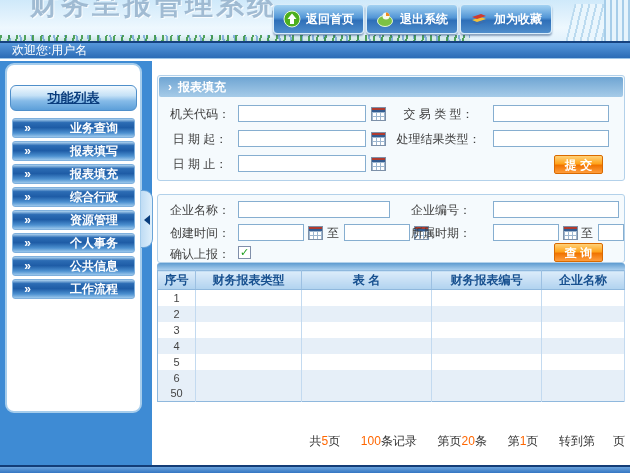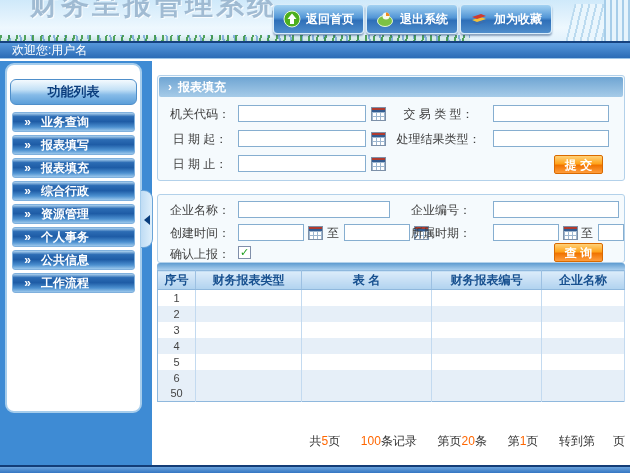--- a/index.html
+++ b/index.html
@@ -31,28 +31,28 @@
   
   .welcome-bar { position:absolute; left:0; top:41px; width:630px; height:18px;
     background:linear-gradient(to bottom,#5697db,#2c6cb6);
     border-top:2px solid #16427f; border-bottom:1px solid #9cc4e8;
     color:#fff; line-height:15px; padding-left:12px; }
 
   
   .left-column { position:absolute; left:0; top:61px; width:152px; height:412px; background:#3e8bd4; }
   .sidebar-panel { position:absolute; left:5px; top:63px; width:137px; height:350px;
     background:#fff; border:2px solid #a6cdec; border-radius:9px; }
-  .sidebar-title { margin:14px 3px 7px 3px; height:26px; line-height:24px; text-align:center;
+  .sidebar-title { margin:20px 3px 7px 3px; height:26px; line-height:24px; text-align:center;
     background:linear-gradient(to bottom,#f4fafe 0%,#c4e1f6 40%,#86bbe8 62%,#5d9fd9 100%);
-    border:1px solid #4f8fca; border-radius:6px; color:#0a3d7d; font-weight:bold; font-size:13px; }
+    border:1px solid #4f8fca; border-radius:6px; color:#0a3d7d; font-weight:bold; font-size:13px;text-decoration:underline; }
   .sidebar-item { margin:0 5px 3px 5px; height:20px; display:flex; align-items:center;
     background:linear-gradient(to bottom,#aed3f0 0%,#2c6cb4 20%,#1e5ca6 48%,#4c90d0 78%,#9cc8ec 100%);
     border:1px solid #7fb0dd; border-radius:3px; color:#fff; font-weight:bold; cursor:pointer; }
   .sidebar-item .chev { width:28px; text-align:center; font-size:12px; letter-spacing:-1px; }
-  .sidebar-item .lbl { flex:1; text-align:left; font-size:12px; }
+  .sidebar-item .lbl { flex:1; text-align:right; padding-right:16px; font-size:12px; }
   .collapse-tab { position:absolute; left:141px; top:190px; width:12px; height:58px;
     background:linear-gradient(to right,#bfdcf4,#dfeffb); border:1px solid #6aa4d8; border-left:none;
     border-radius:0 9px 9px 0; cursor:pointer; }
   .collapse-tab .tri { position:absolute; left:3px; top:24px; width:0; height:0;
     border-top:5px solid transparent; border-bottom:5px solid transparent; border-right:6px solid #0a3d7d; }
 
   
   .panel { position:absolute; background:#f5fafd; border:1px solid #b3d1ea; border-radius:3px; overflow:hidden; }
   #panel-report { left:157px; top:75px; width:468px; height:106px; }
   #panel-query  { left:157px; top:194px; width:468px; height:69px; }

